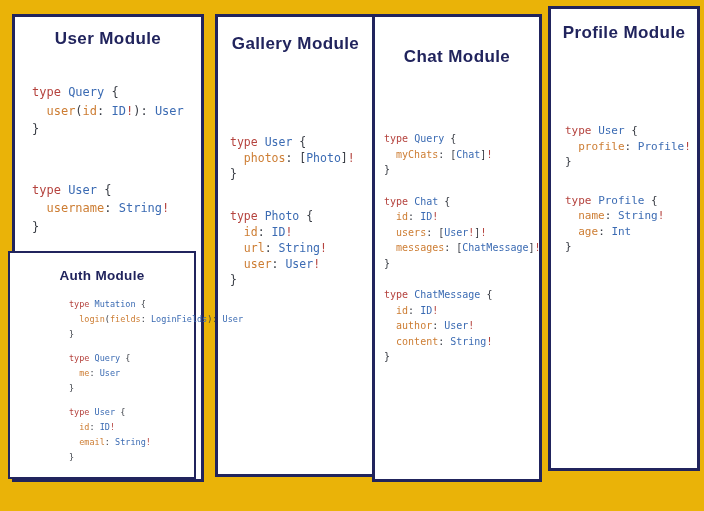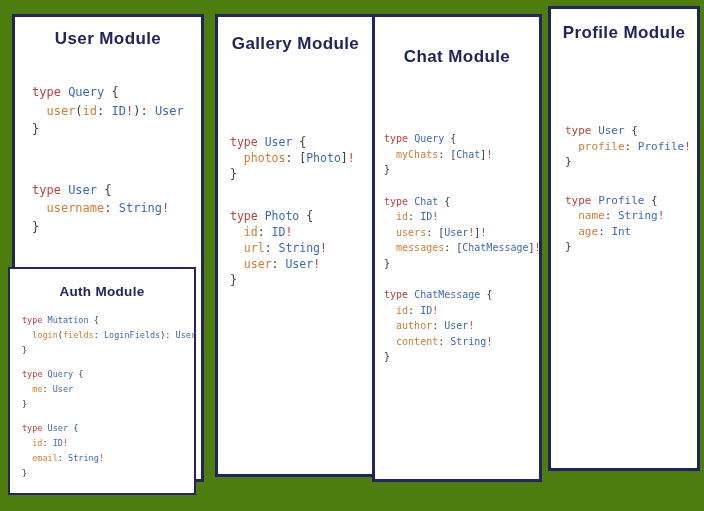--- a/index.html
+++ b/index.html
@@ -2,21 +2,21 @@
 <html style="--navy: #21245d; --kw: #b5433e; --ty: #3b6bb3; --fd: #cd7d33; --punct: #383c44;"><head>
 <meta charset="utf-8">
 <style>
   * { margin: 0; padding: 0; box-sizing: border-box; }
   html, body { background: #ffffff; }
   body {
     width: 704px; height: 511px;
     font-family: "Liberation Sans", sans-serif;
     position: relative; overflow: hidden;
   }
-  .page { position: relative; width: 704px; height: 511px; background: #4d7c0f; }
+  .page { position: relative; width: 704px; height: 511px; background: #eab308; }
 
   .box {
     position: absolute;
     background: #ffffff;
     border: 3px solid var(--navy, #21245d);
   }
   .title {
     text-align: center;
     font-weight: 700;
     color: var(--navy, #21245d);
@@ -36,24 +36,24 @@
   .f { color: var(--fd, #cd7d33); }
   .p { color: var(--punct, #383c44); }
 
   
   #box-user { left: 12px; top: 14px; width: 192px; height: 468px; }
   #box-user .title { margin-top: 12px; }
   #box-user .code { left: 17px; top: 66px; font-size: 12px; line-height: 18.5px; }
   #box-user .block { margin-bottom: 42px; }
 
   
-  #box-auth { left: 8px; top: 267px; width: 188px; height: 228px; border-width: 2px; z-index: 2; }
+  #box-auth { left: 8px; top: 251px; width: 188px; height: 228px; border-width: 2px; z-index: 2; }
   #box-auth .title { margin-top: 15px; font-size: 13.5px; line-height: 16px; letter-spacing: 0.3px; }
   #box-auth .code { left: 12px; top: 44px; font-size: 8.5px; line-height: 15px; }
-  #box-auth .block { margin-bottom: 9px; }
+  #box-auth .block { margin-bottom: 9px; margin-left: 47px; }
 
   
   #box-gallery { left: 215px; top: 14px; width: 161px; height: 463px; }
   #box-gallery .title { margin-top: 17px; }
   #box-gallery .code { left: 12px; top: 117px; font-size: 11.5px; line-height: 16px; }
   #box-gallery .block { margin-bottom: 26px; }
 
   
   #box-chat { left: 372px; top: 14px; width: 170px; height: 468px; }
   #box-chat .title { margin-top: 30px; }

